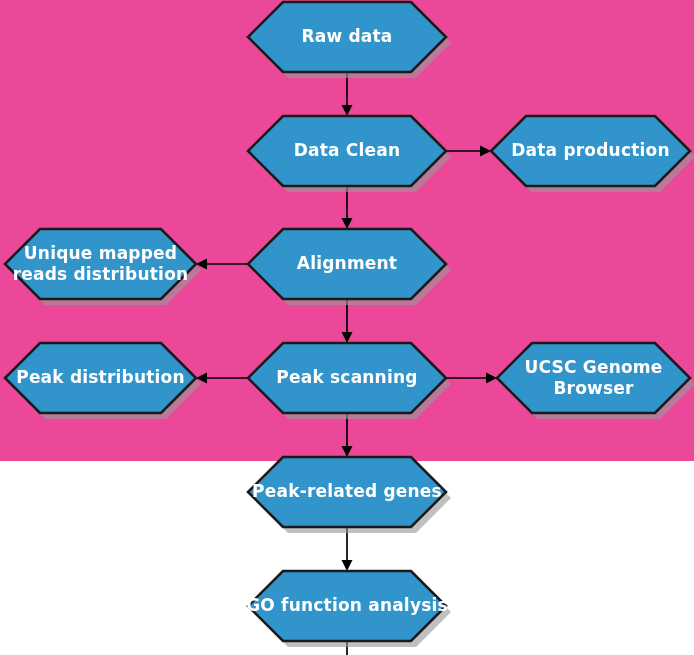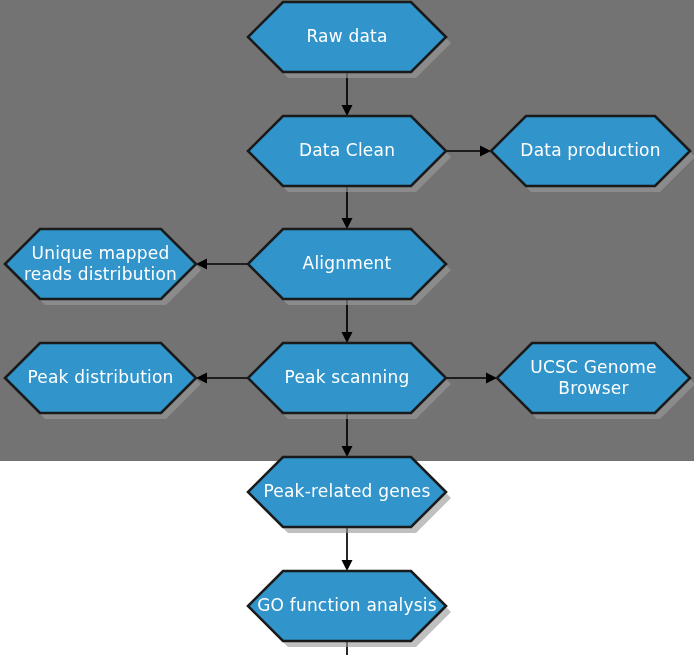--- a/index.html
+++ b/index.html
@@ -10,21 +10,22 @@
     width: 694px;
     height: 655px;
     background: #ffffff;
     font-family: "DejaVu Sans", sans-serif;
     overflow: hidden;
   }
   #canvas {
     position: relative;
     width: 694px;
     height: 461px;
-    background: #737373;
+    background: #ec4899;
+    font-weight: bold;
   }
   #flow-svg {
     position: absolute;
     left: 0;
     top: 0;
     width: 694px;
     height: 655px;
   }
   .node-label {
     fill: #ffffff;

